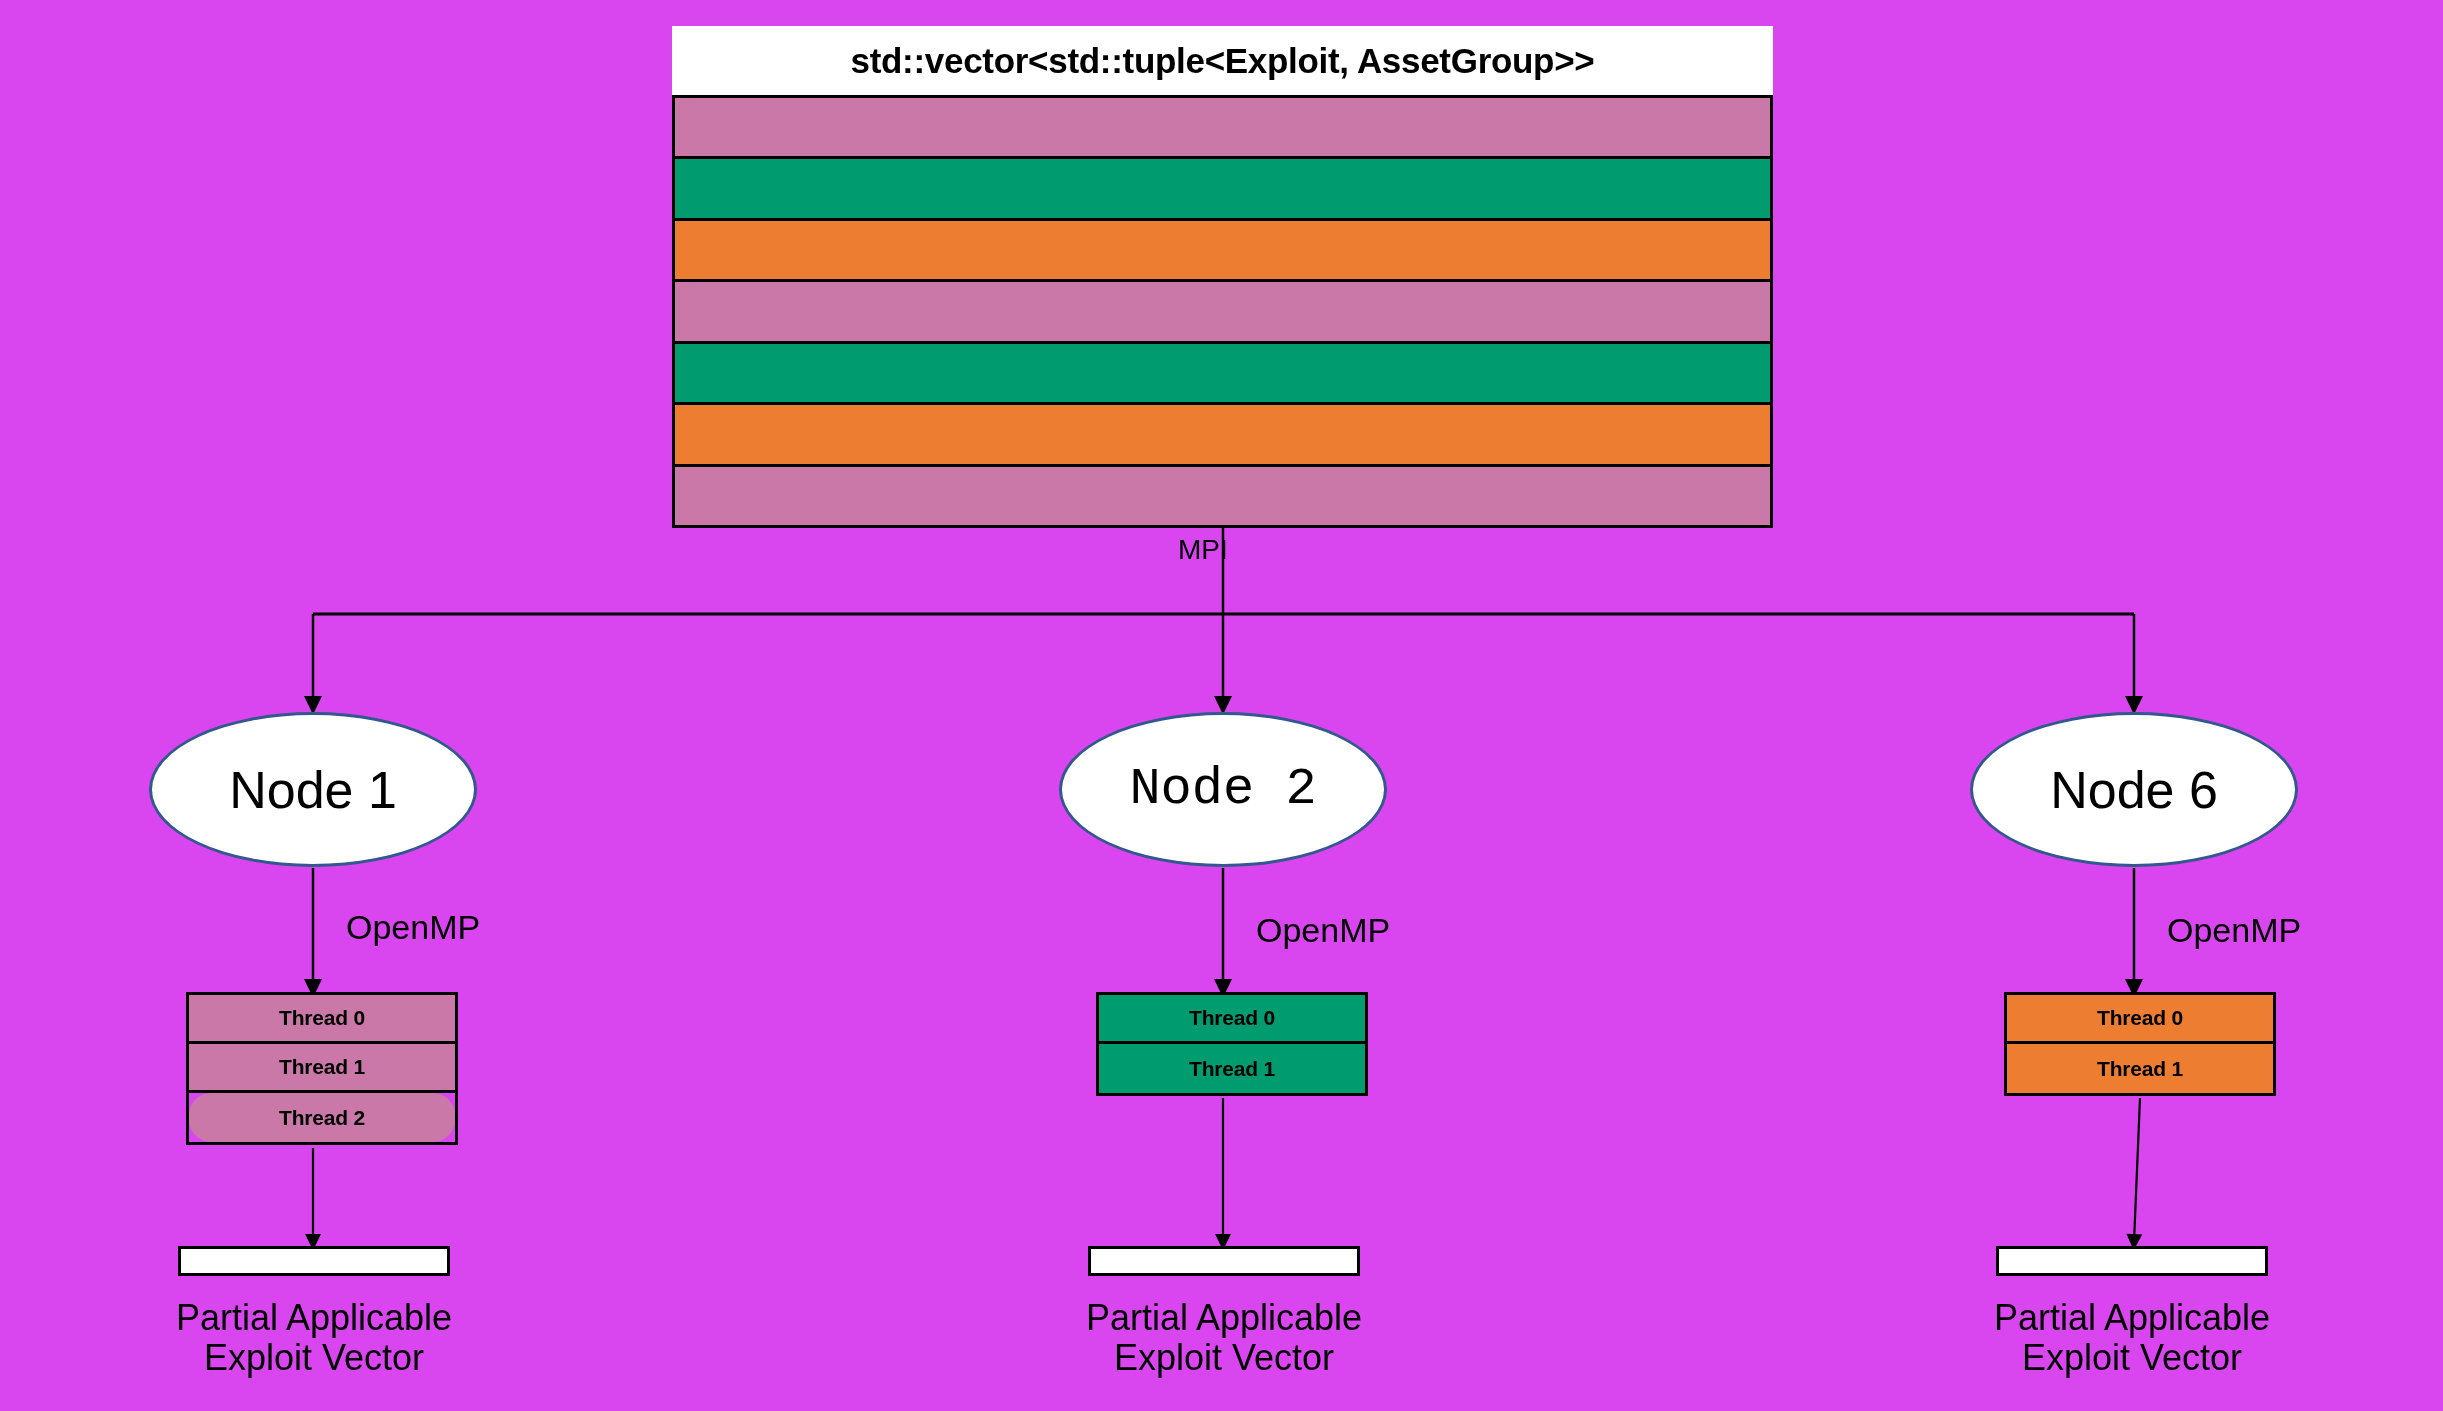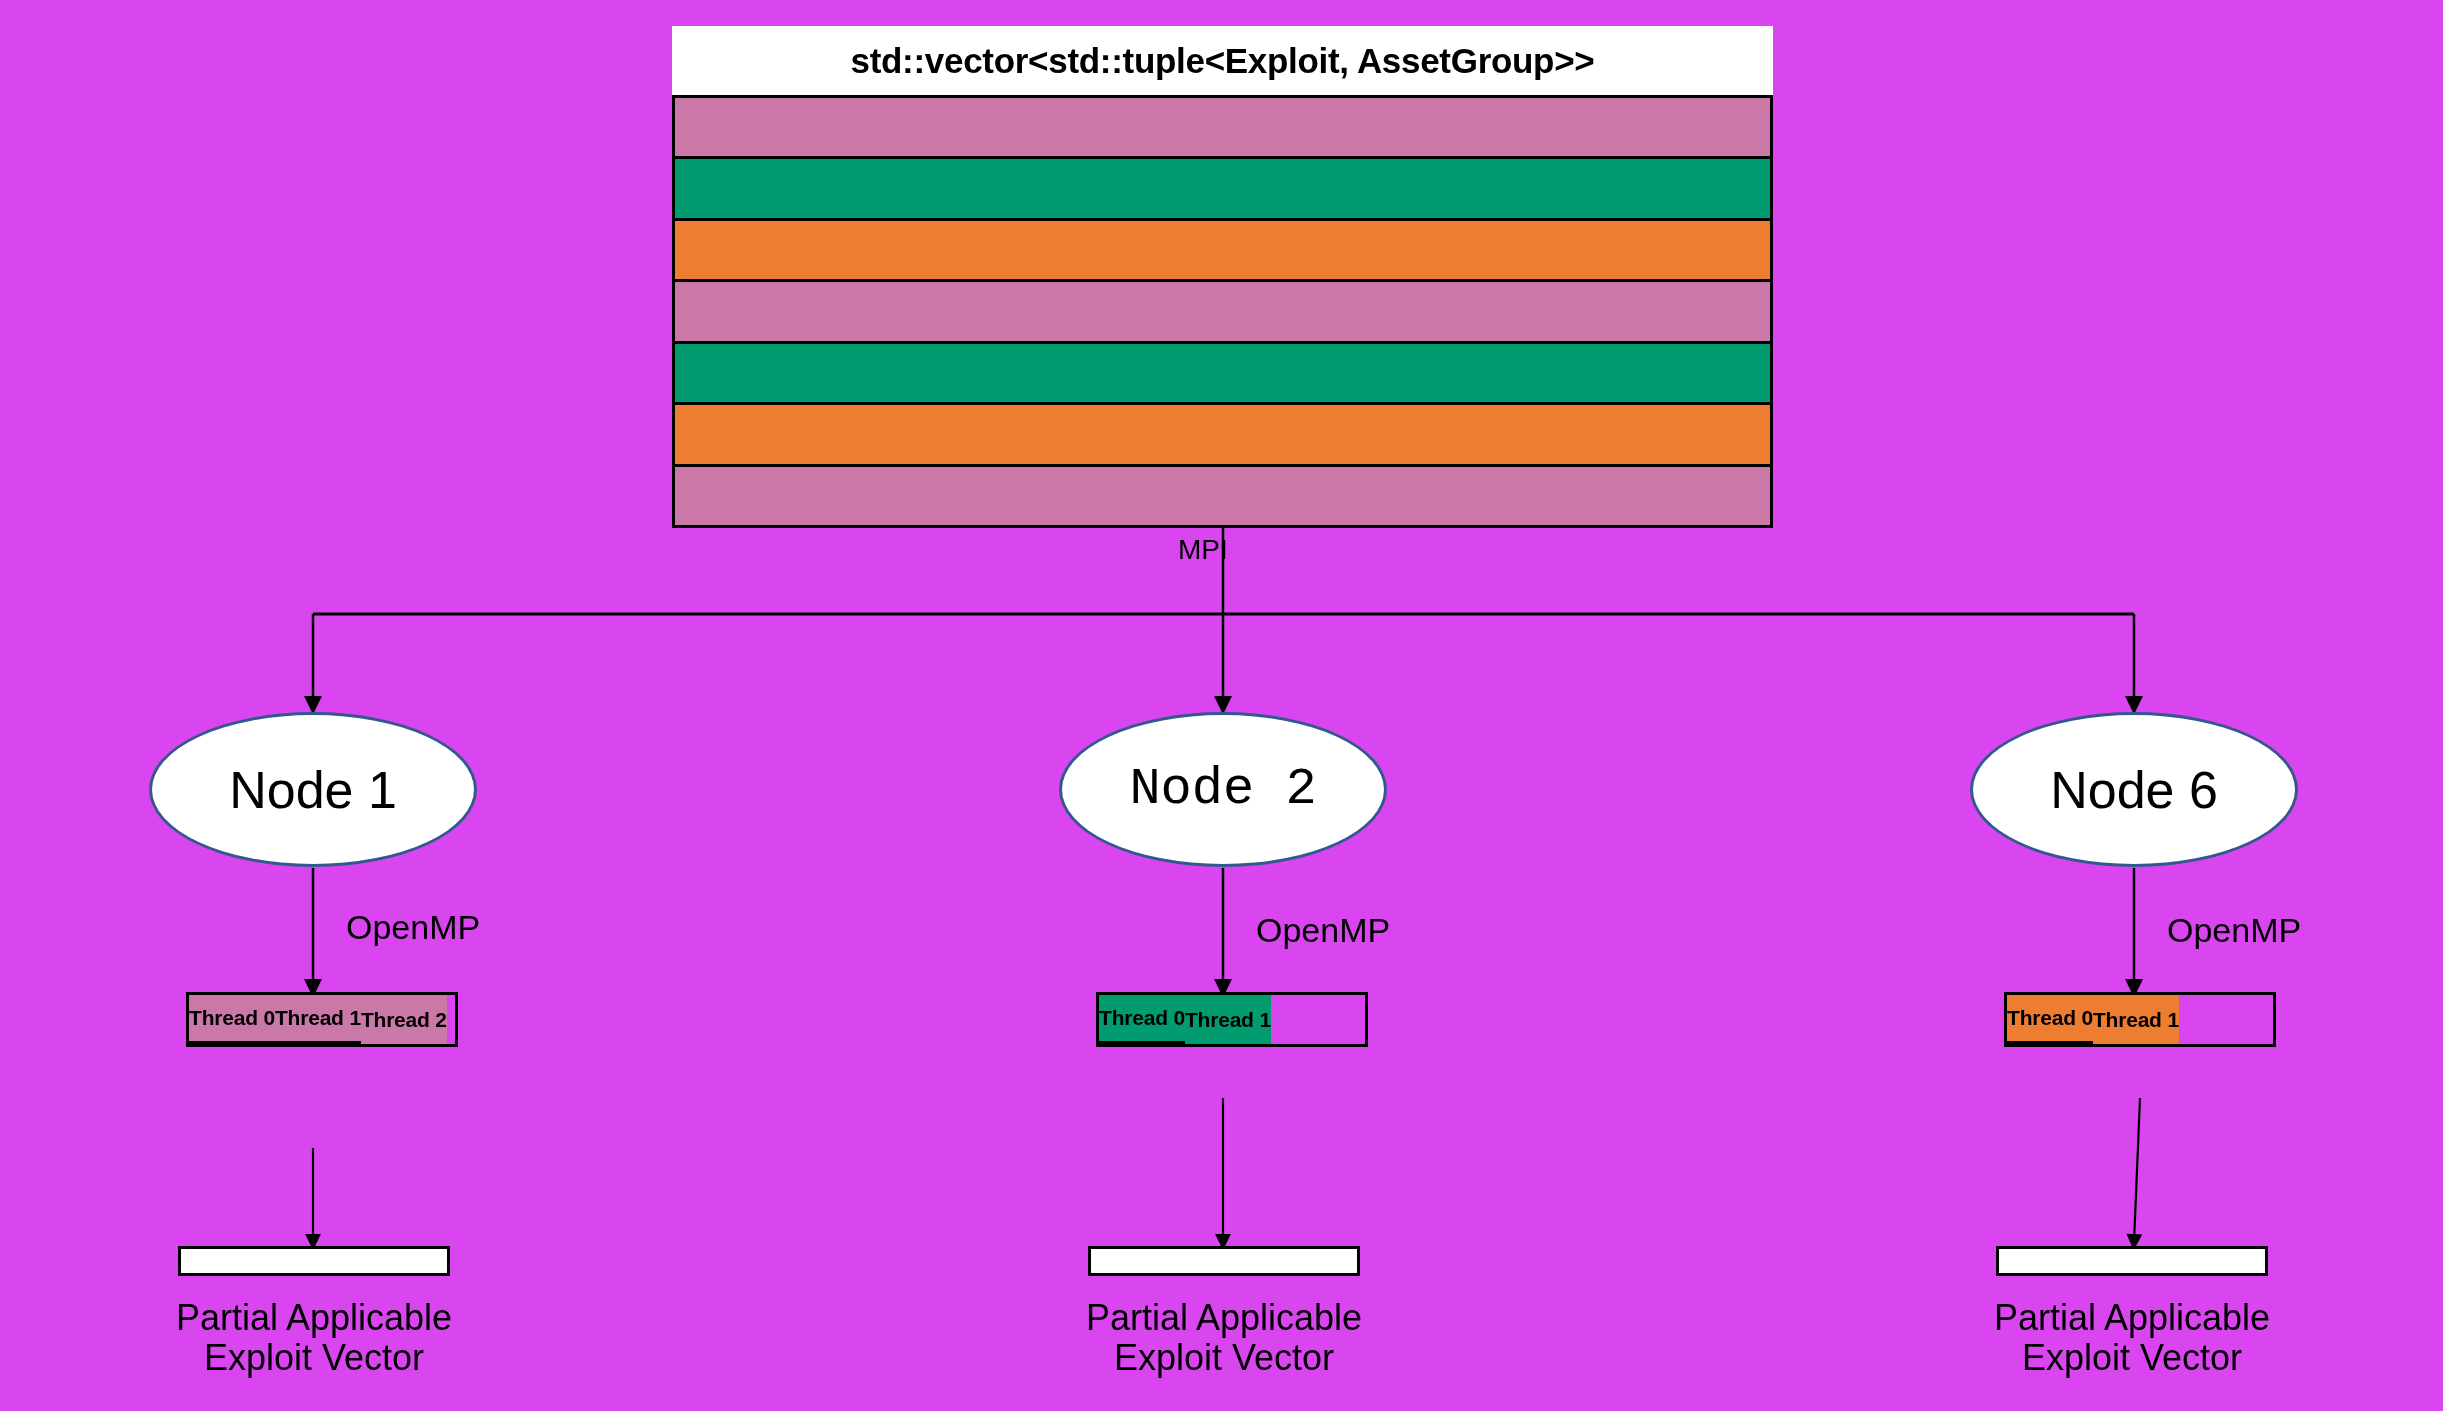--- a/index.html
+++ b/index.html
@@ -96,21 +96,21 @@
     font-size: 52px;
   }
 
   
   .thread-stack {
     position: absolute;
     width: 272px;
     border: 3px solid #000000;
     box-sizing: border-box;
     display: flex;
-    flex-direction: row;
+    flex-direction: column;
   }
   .thread-cell {
     height: 49px;
     border-bottom: 3px solid #000000;
     box-sizing: border-box;
     display: flex;
     align-items: center;
     justify-content: center;
     font-size: 21px;
     font-weight: bold;
@@ -179,21 +179,21 @@
     <path d="M2140,1098 L2134,1242" stroke="#000000" stroke-width="2.2" fill="none" marker-end="url(#arrowhead)"></path>
   </svg>
 
   <div class="node-ellipse" style="left:149px; top:712px;">
     <span>Node 1</span>
   </div>
   <div class="plain-label" style="left:346px; top:910px;">OpenMP</div>
   <div class="thread-stack" id="threads-0" style="left:186px; top:992px;">
       <div class="thread-cell" style="background: rgb(201, 120, 168);">Thread 0</div>
       <div class="thread-cell" style="background: rgb(201, 120, 168);">Thread 1</div>
-      <div class="thread-cell" style="background: rgb(201, 120, 168);">Thread 2</div>
+      <div class="thread-cell" style="background: rgb(201, 120, 168); border-radius: 22px;">Thread 2</div>
     </div>
   <div class="result-box" style="left:178px; top:1246px;"></div>
   <div class="result-caption" style="left:94px; top:1286px;">
     <div>Partial Applicable</div>
     <div>Exploit Vector</div>
   </div>
 
   <div class="node-ellipse" style="left:1059px; top:712px;font-family:Liberation Mono, monospace;">
     <span>Node 2</span>
   </div>

